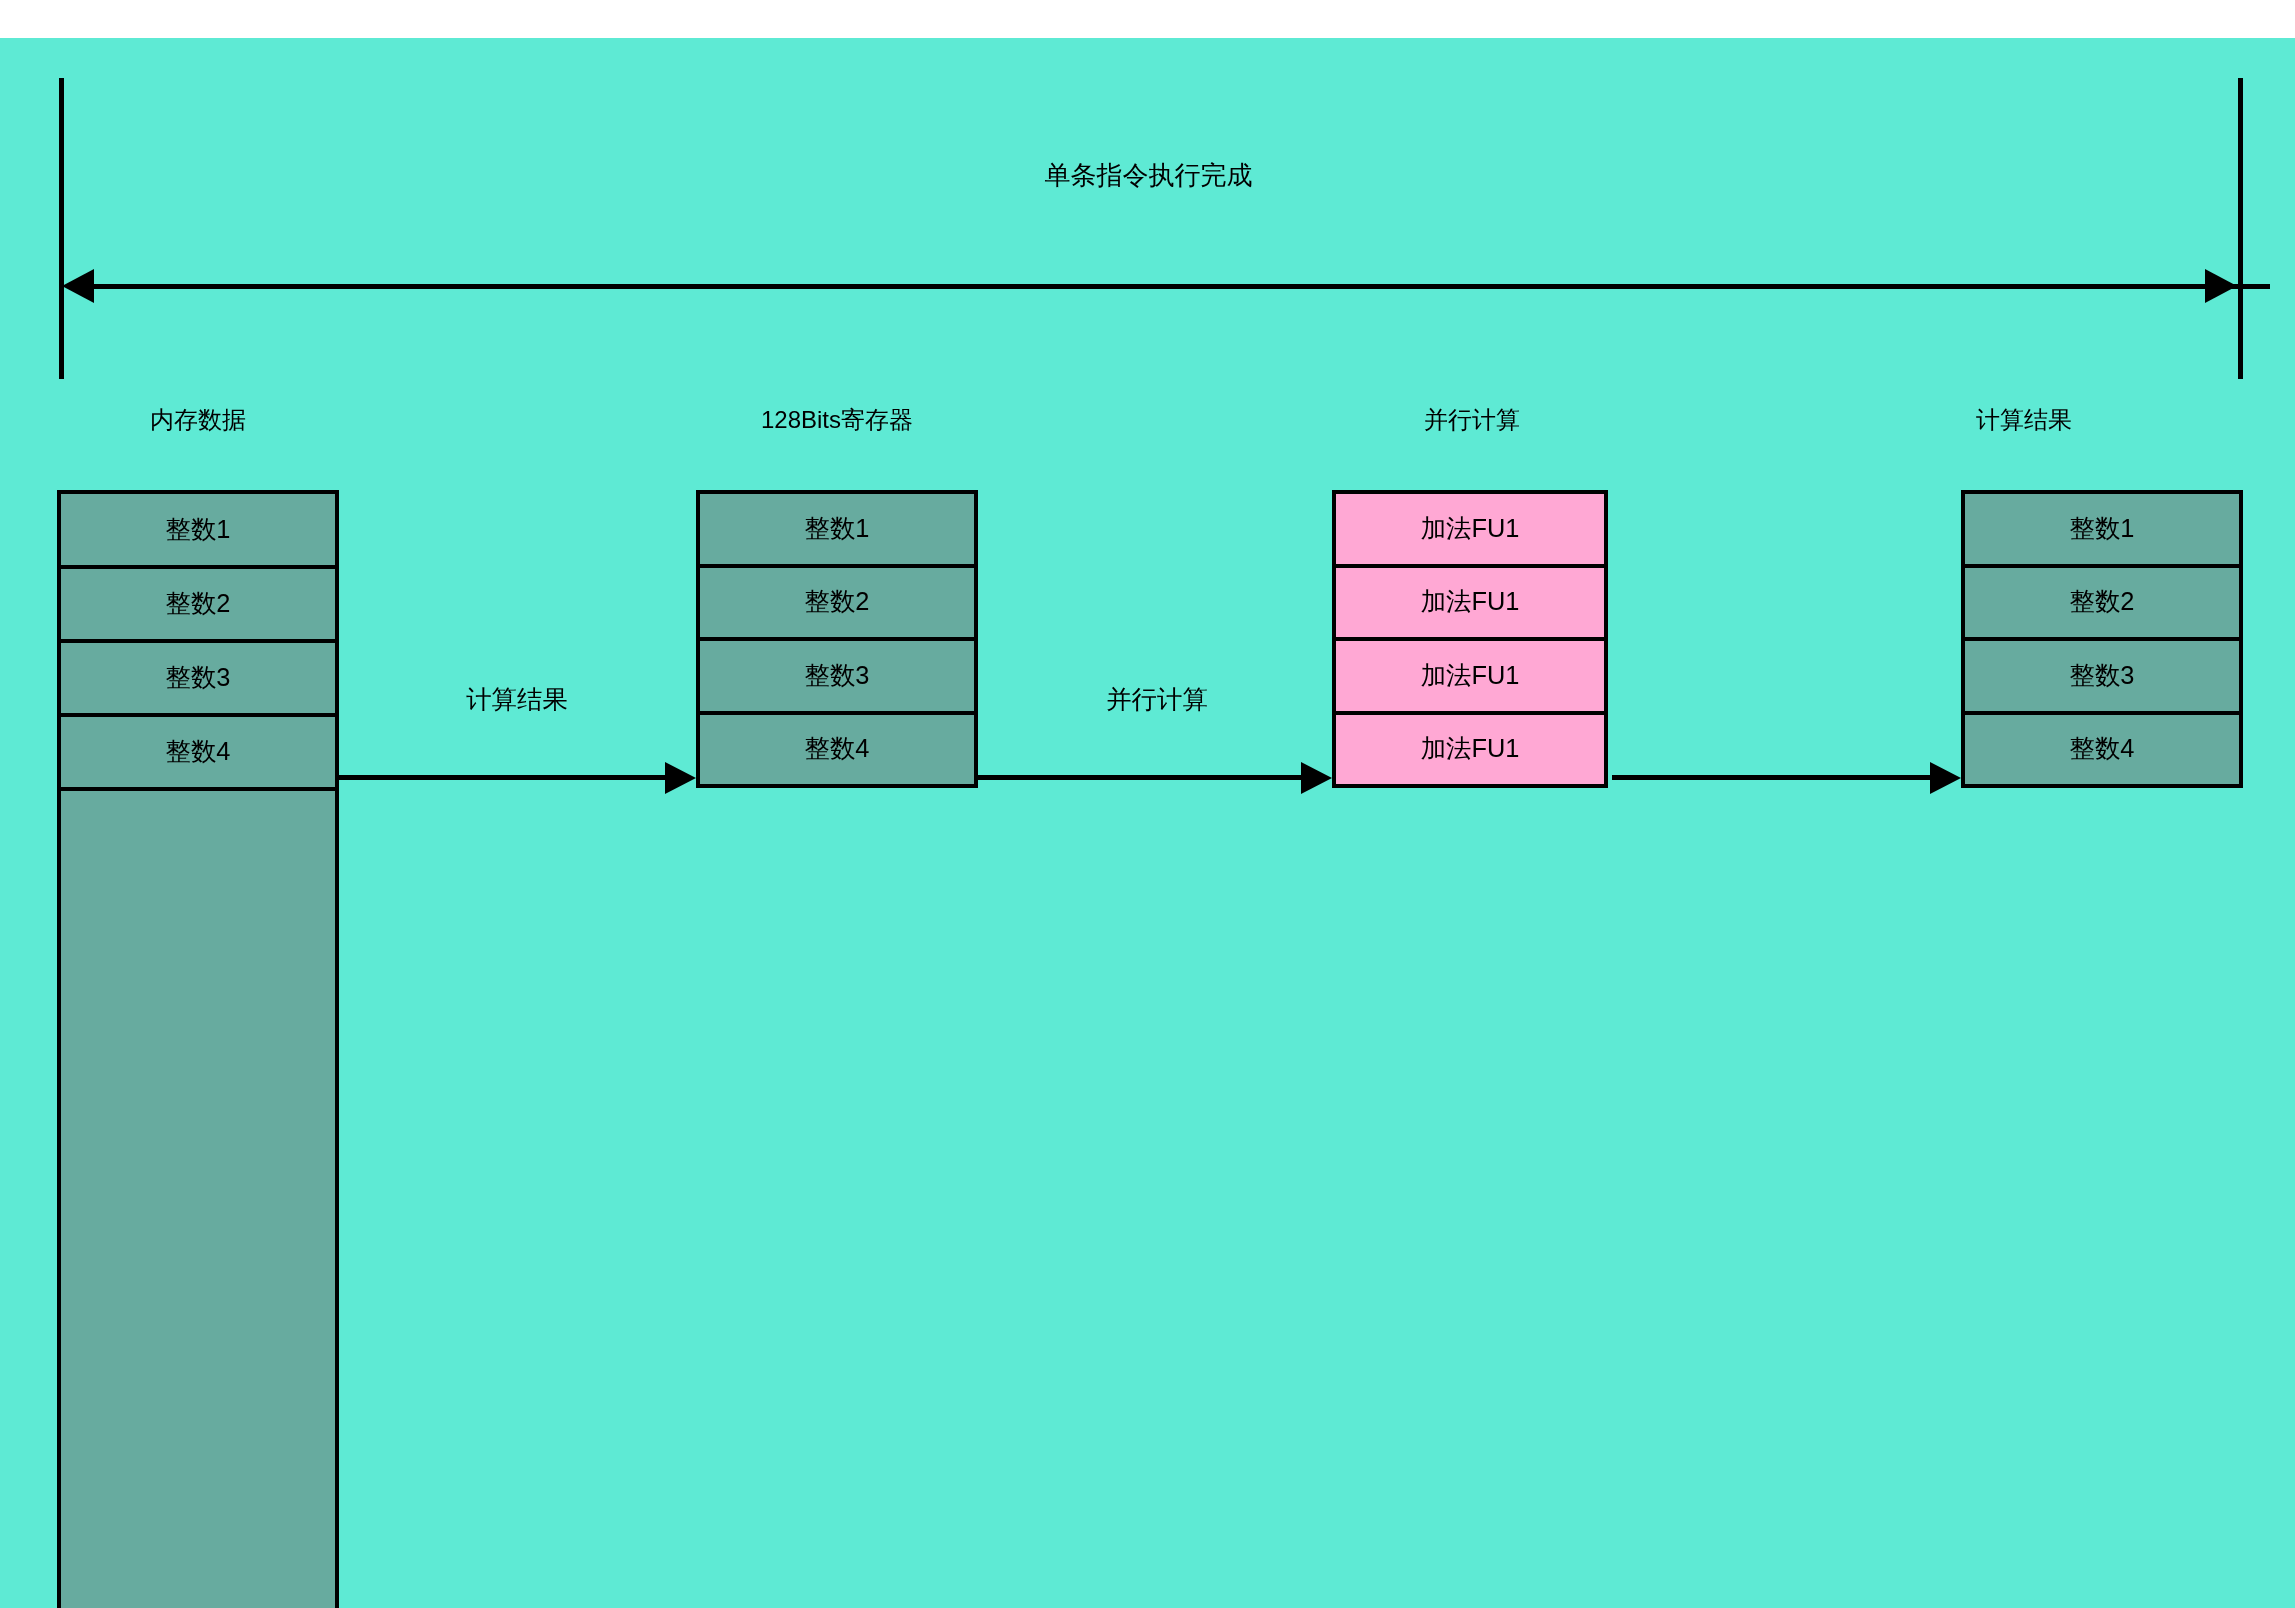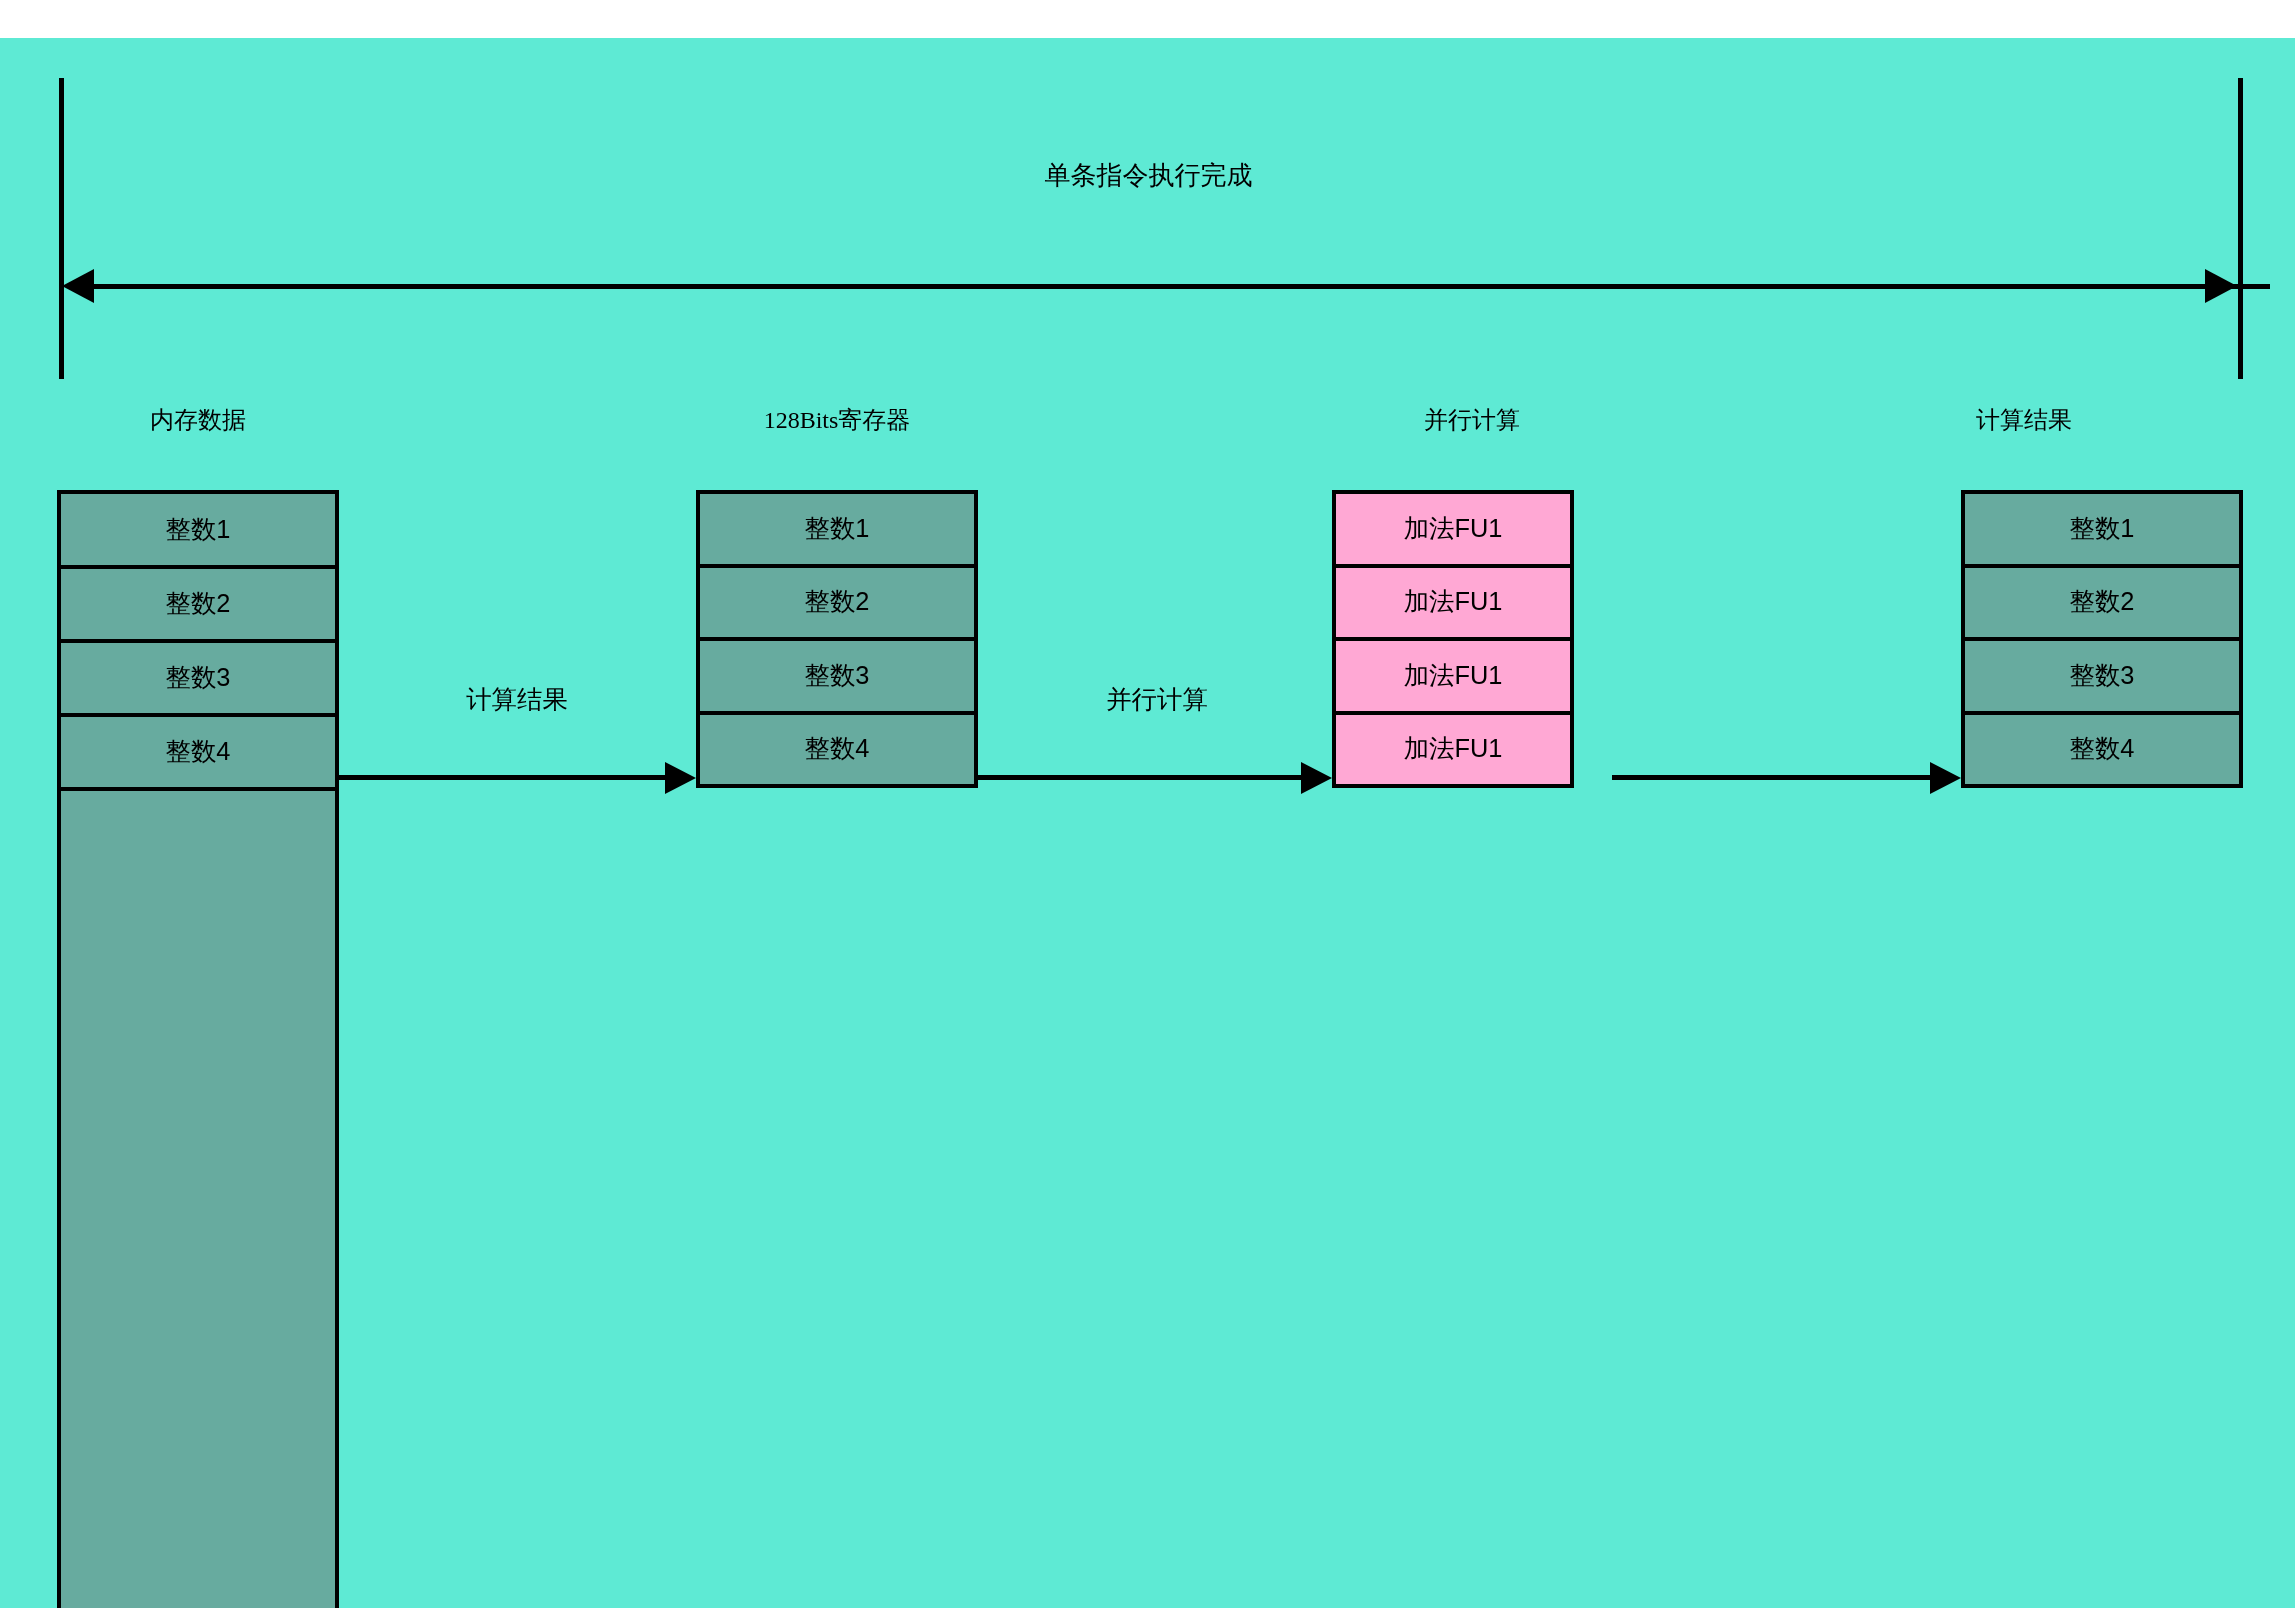--- a/index.html
+++ b/index.html
@@ -110,40 +110,40 @@
   <div class="tl-post" style="left:59px; top:40px; height:301px;"></div>
   <div class="tl-post" style="left:2238px; top:40px; height:301px;"></div>
 
   <div class="tl-line" style="left:91px; top:246px; width:2179px;"></div>
   <div class="tl-head left" style="left:62px; top:231px;"></div>
   <div class="tl-head right" style="left:2205px; top:231px;"></div>
 
   <div class="tl-title" style="left:840px; top:123px; width:617px;">单条指令执行完成</div>
 
   <div class="col-header" style="left:57px; top:369px; width:282px;">内存数据</div>
-  <div class="col-header" style="left:696px; top:369px; width:282px;font-family:Liberation Serif, serif;">128Bits寄存器</div>
+  <div class="col-header" style="left:696px; top:369px; width:282px;">128Bits寄存器</div>
   <div class="col-header" style="left:1332px; top:369px; width:280px;">并行计算</div>
   <div class="col-header" style="left:1883px; top:369px; width:282px;">计算结果</div>
 
   <div class="stack" style="left:57px; top:452px; width:282px; height:1137px;">
     <div class="cell green" style="height:75px; flex:0 0 75px;">整数1</div>
     <div class="cell green" style="height:74px; flex:0 0 74px;">整数2</div>
     <div class="cell green" style="height:74px; flex:0 0 74px;">整数3</div>
     <div class="cell green" style="height:74px; flex:0 0 74px;">整数4</div>
     <div class="cell green" style="flex:1 1 auto;"></div>
   </div>
 
   <div class="stack" style="left:696px; top:452px; width:282px; height:298px;">
     <div class="cell green" style="flex:1 1 0;">整数1</div>
     <div class="cell green" style="flex:1 1 0;">整数2</div>
     <div class="cell green" style="flex:1 1 0;">整数3</div>
     <div class="cell green" style="flex:1 1 0;">整数4</div>
   </div>
 
-  <div class="stack" style="left:1332px; top:452px; width:242px; height:298px;">
+  <div class="stack" style="left:1332px; top:452px; width:276px; height:298px;">
     <div class="cell pink" style="flex:1 1 0;">加法FU1</div>
     <div class="cell pink" style="flex:1 1 0;">加法FU1</div>
     <div class="cell pink" style="flex:1 1 0;">加法FU1</div>
     <div class="cell pink" style="flex:1 1 0;">加法FU1</div>
   </div>
 
   <div class="stack" style="left:1961px; top:452px; width:282px; height:298px;">
     <div class="cell green" style="flex:1 1 0;">整数1</div>
     <div class="cell green" style="flex:1 1 0;">整数2</div>
     <div class="cell green" style="flex:1 1 0;">整数3</div>

